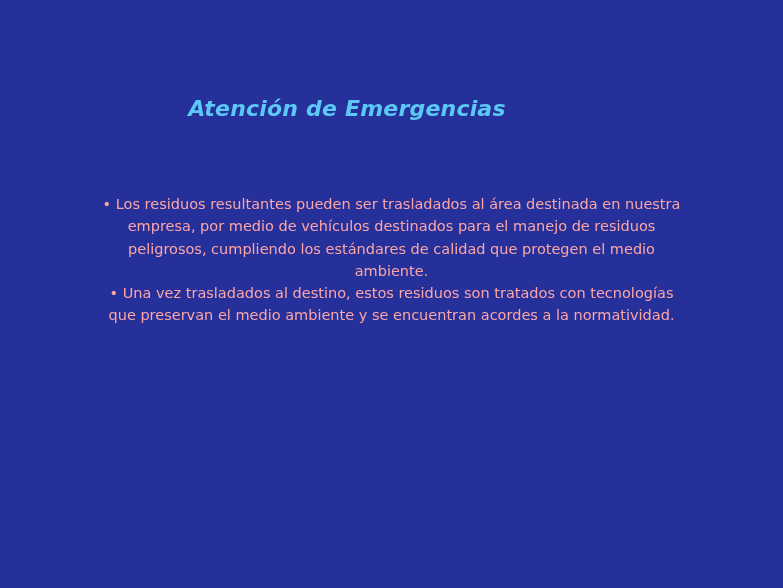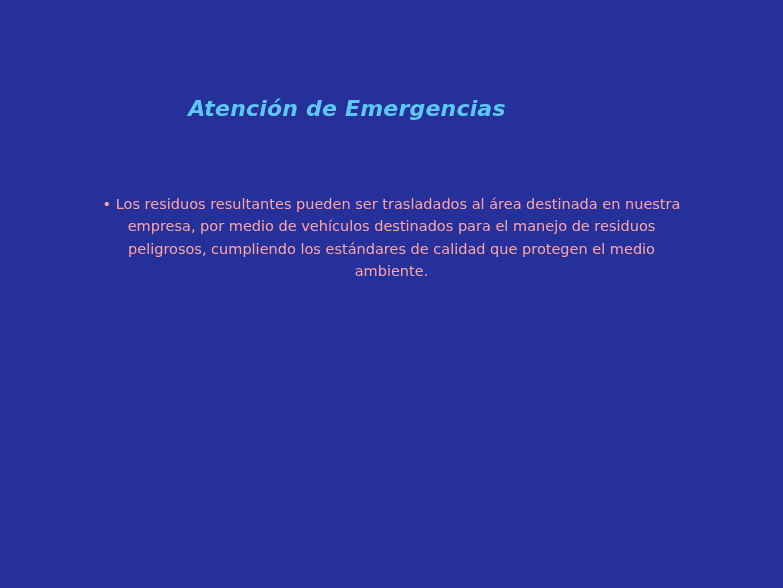--- a/index.html
+++ b/index.html
@@ -55,15 +55,16 @@
 </style>
 </head>
 <body>
 
 <div class="slide">
 
   <div class="slide-title">Atención de Emergencias</div>
 
   <div class="body-block">
     <p class="bullet-line">• Los residuos resultantes pueden ser trasladados al área destinada en nuestra empresa, por medio de vehículos destinados para el manejo de residuos peligrosos, cumpliendo los estándares de calidad que protegen el medio ambiente.</p>
+    <p class="bullet-line">• Una vez trasladados al destino, estos residuos son tratados con tecnologías que preservan el medio ambiente y se encuentran acordes a la normatividad.</p>
   </div>
 
 </div>
 
 </body></html>

